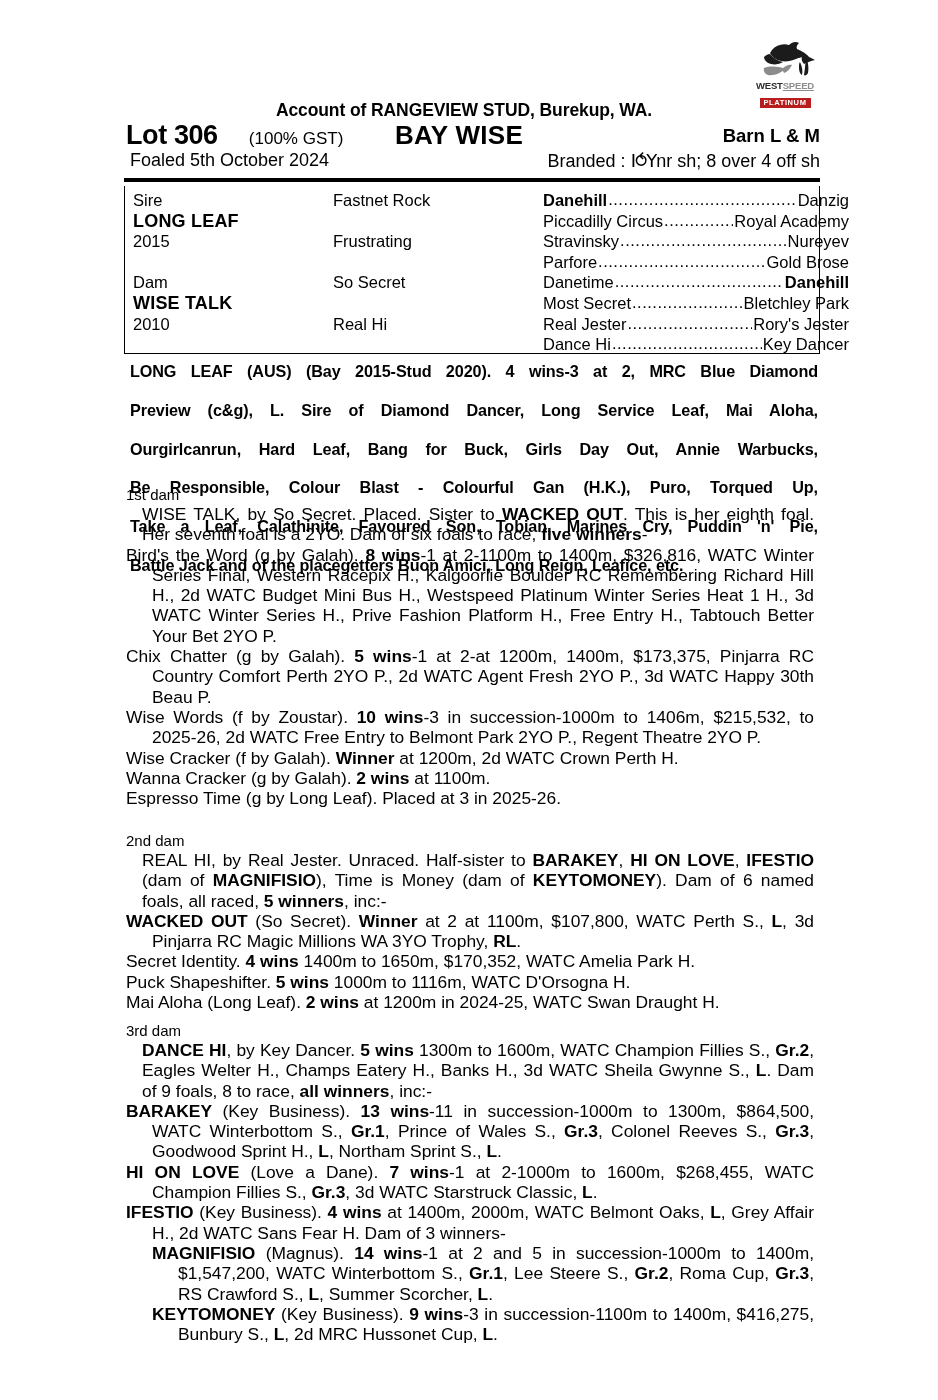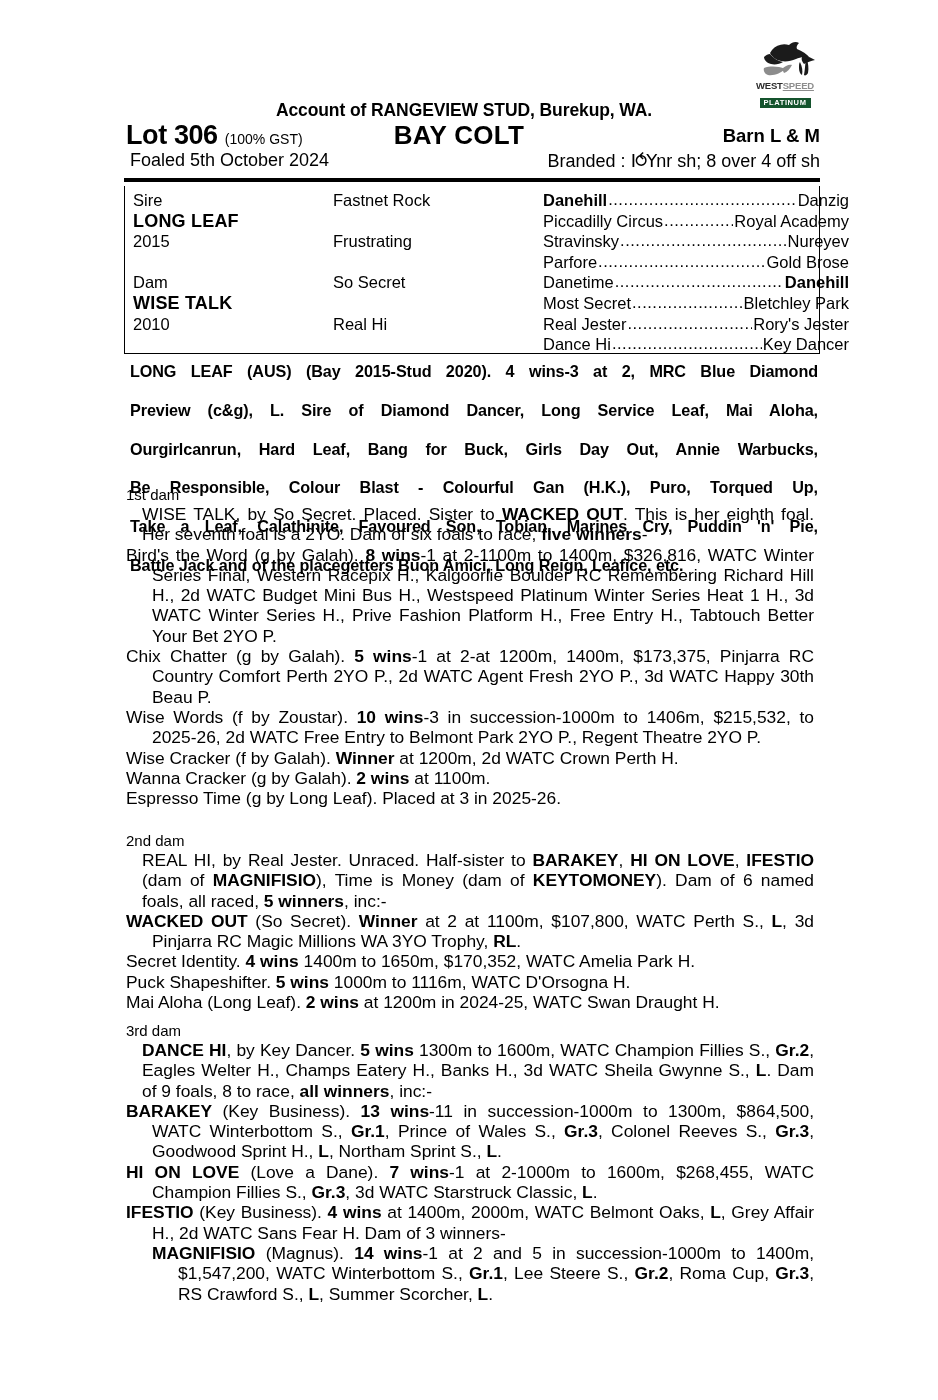--- a/index.html
+++ b/index.html
@@ -34,21 +34,21 @@
     font-size: 9.5px;
     font-weight: bold;
     letter-spacing: -0.2px;
     line-height: 11px;
     white-space: nowrap;
   }
   .logo-word .w1 { color: #2b2b2b; text-align: center; }
   .logo-word .w2 { color: #8d8d8d; text-decoration: underline; }
   .logo-plat {
     display: inline-block;
-    background: #14532d;
+    background: #b91c1c;
     color: #ffffff;
     font-size: 7.5px;
     font-weight: bold;
     letter-spacing: 0.6px;
     padding: 0.5px 4px 1px 4px;
     line-height: 9px;
     margin-top: 1px;
   }
 
   
@@ -72,23 +72,24 @@
   }
   .lot {
     position: absolute;
     left: 0; top: 0;
     font-size: 27px;
     font-weight: bold;
     letter-spacing: -0.4px;
     line-height: 30px;
   }
   .gst {
-    font-size: 14px;
+    font-size: 17px;
     font-weight: normal;
     letter-spacing: 0;
+    margin-left: 24px;
   }
   .coltsex {
     position: absolute;
     left: 0; right: 0;
     top: 0;
     text-align: center;
     font-size: 26px;
     font-weight: bold;
     letter-spacing: 0.3px;
     line-height: 30px;
@@ -232,21 +233,21 @@
     <div class="logo-word">
       <span class="w1">WEST</span><span class="w2">SPEED</span>
     </div>
     <div class="logo-plat">PLATINUM</div>
   </div>
 
   <div class="account-line">Account of RANGEVIEW STUD, Burekup, WA.</div>
 
   <div class="titlerow">
     <div class="lot"><span>Lot 306</span> <span class="gst">(100% GST)</span></div>
-    <div class="coltsex">BAY COLT</div>
+    <div class="coltsex">BAY WISE</div>
     <div class="barn">Barn L &amp; M</div>
   </div>
 
   <div class="subrow">
     <div class="foaled">Foaled 5th October 2024</div>
     <div class="branded"><span>Branded :</span> <span class="brandglyph">I⥀Y</span><span>nr sh; 8 over 4 off sh</span></div>
   </div>
 
   <div class="hrule"></div>
 
@@ -353,16 +354,17 @@
   </div>
 
   <div class="sect" id="sect3">
     <div class="damhead">3rd dam</div>
     <div class="p0" id="d3lead"><b class="nb">DANCE HI</b>, by Key Dancer. <b class="nb">5 wins</b> 1300m to 1600m, WATC Champion Fillies S., <b class="nb">Gr.2</b>, Eagles Welter H., Champs Eatery H., Banks H., 3d WATC Sheila Gwynne S., <b class="nb">L</b>. Dam of 9 foals, 8 to race, <b class="nb">all winners</b>, inc:-</div>
     <div id="d3prog">
         <div class="p1"><b class="nb">BARAKEY</b> (Key Business). <b class="nb">13 wins</b>-11 in succession-1000m to 1300m, $864,500, WATC Winterbottom S., <b class="nb">Gr.1</b>, Prince of Wales S., <b class="nb">Gr.3</b>, Colonel Reeves S., <b class="nb">Gr.3</b>, Goodwood Sprint H., <b class="nb">L</b>, Northam Sprint S., <b class="nb">L</b>.</div>
         <div class="p1"><b class="nb">HI ON LOVE</b> (Love a Dane). <b class="nb">7 wins</b>-1 at 2-1000m to 1600m, $268,455, WATC Champion Fillies S., <b class="nb">Gr.3</b>, 3d WATC Starstruck Classic, <b class="nb">L</b>.</div>
         <div class="p1"><b class="nb">IFESTIO</b> (Key Business). <b class="nb">4 wins</b> at 1400m, 2000m, WATC Belmont Oaks, <b class="nb">L</b>, Grey Affair H., 2d WATC Sans Fear H. Dam of 3 winners-</div>
         <div class="p2"><b class="nb">MAGNIFISIO</b> (Magnus). <b class="nb">14 wins</b>-1 at 2 and 5 in succession-1000m to 1400m, $1,547,200, WATC Winterbottom S., <b class="nb">Gr.1</b>, Lee Steere S., <b class="nb">Gr.2</b>, Roma Cup, <b class="nb">Gr.3</b>, RS Crawford S., <b class="nb">L</b>, Summer Scorcher, <b class="nb">L</b>.</div>
+        <div class="p2"><b class="nb">KEYTOMONEY</b> (Key Business). <b class="nb">9 wins</b>-3 in succession-1100m to 1400m, $416,275, Bunbury S., <b class="nb">L</b>, 2d MRC Hussonet Cup, <b class="nb">L</b>.</div>
       </div>
   </div>
 
 </div>
 
 </body></html>

